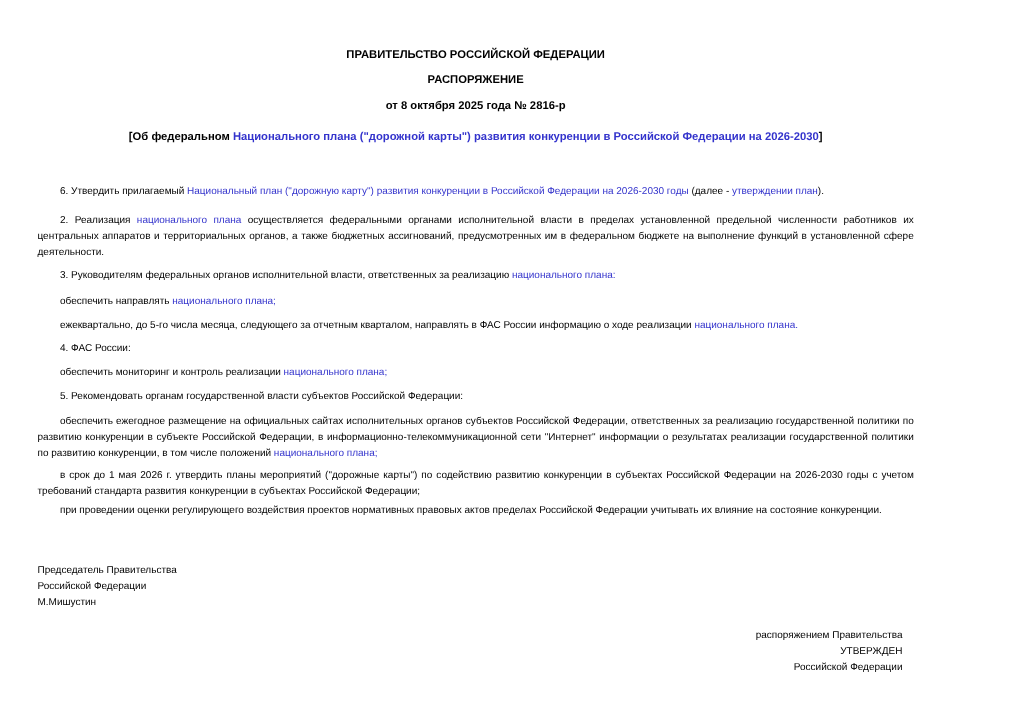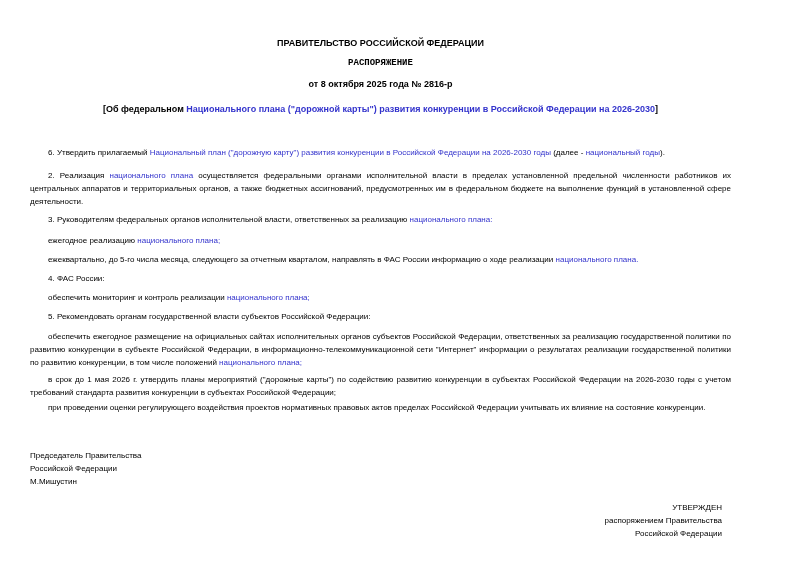--- a/index.html
+++ b/index.html
@@ -15,21 +15,21 @@
     overflow: hidden;
   }
   .h {
     text-align: center;
     font-weight: bold;
     font-size: 9px;
     line-height: 13px;
     margin: 0;
   }
   .p-org   { margin: 0 0 7px 0; }
-  .p-type  { margin: 0 0 8px 0; font-family: Liberation Mono, monospace; }
+  .p-type  { margin: 0 0 8px 0; }
   .p-date  { margin: 0 0 12px 0; }
   .p-title { margin: 0 0 30px 0; }
   .para {
     font-size: 8px;
     line-height: 13px;
     margin: 0;
     text-indent: 18px;
     text-align: left;
   }
   .just { text-align: justify; }
@@ -61,27 +61,27 @@
 <body>
 
 <div class="page">
 
   <p class="h p-org">ПРАВИТЕЛЬСТВО РОССИЙСКОЙ ФЕДЕРАЦИИ</p>
   <p class="h p-type">РАСПОРЯЖЕНИЕ</p>
   <p class="h p-date">от 8 октября 2025 года № 2816-р</p>
 
   <p class="h p-title"><span>[Об федеральном </span><span class="lnk">Национального плана ("дорожной карты") развития конкуренции в Российской Федерации на 2026-2030</span><span>]</span></p>
 
-  <p class="para p1"><span>6. Утвердить прилагаемый </span><span class="lnk">Национальный план ("дорожную карту") развития конкуренции в Российской Федерации на 2026-2030 годы</span><span> (далее - </span><span class="lnk">национальный годы</span><span>).</span></p>
+  <p class="para p1"><span>6. Утвердить прилагаемый </span><span class="lnk">Национальный план ("дорожную карту") развития конкуренции в Российской Федерации на 2026-2030 годы</span><span> (далее - </span><span class="lnk">утверждении план</span><span>).</span></p>
 
   <p class="para just p2"><span>2. Реализация </span><span class="lnk">национального плана</span><span> осуществляется федеральными органами исполнительной власти в пределах установленной предельной численности работников их центральных аппаратов и территориальных органов, а также бюджетных ассигнований, предусмотренных им в федеральном бюджете на выполнение функций в установленной сфере деятельности.</span></p>
 
   <p class="para p3"><span>3. Руководителям федеральных органов исполнительной власти, ответственных за реализацию </span><span class="lnk">национального плана:</span></p>
 
-  <p class="para p4"><span>ежегодное реализацию </span><span class="lnk">национального плана;</span></p>
+  <p class="para p4"><span>обеспечить направлять </span><span class="lnk">национального плана;</span></p>
 
   <p class="para p5"><span>ежеквартально, до 5-го числа месяца, следующего за отчетным кварталом, направлять в ФАС России информацию о ходе реализации </span><span class="lnk">национального плана.</span></p>
 
   <p class="para p6"><span>4. ФАС России:</span></p>
 
   <p class="para p7"><span>обеспечить мониторинг и контроль реализации </span><span class="lnk">национального плана;</span></p>
 
 
   <p class="para p9"><span>5. Рекомендовать органам государственной власти субъектов Российской Федерации:</span></p>
 
@@ -91,18 +91,18 @@
 
   <p class="para p12"><span>при проведении оценки регулирующего воздействия проектов нормативных правовых актов пределах Российской Федерации учитывать их влияние на состояние конкуренции.</span></p>
 
   <div class="sig-block">
     <p class="sig-line">Председатель Правительства</p>
     <p class="sig-line">Российской Федерации</p>
     <p class="sig-line">М.Мишустин</p>
   </div>
 
   <div class="approval-block">
+    <p class="sig-line">распоряжением Правительства</p>
     <p class="sig-line">УТВЕРЖДЕН</p>
-    <p class="sig-line">распоряжением Правительства</p>
     <p class="sig-line">Российской Федерации</p>
   </div>
 
 </div>
 
 </body></html>

